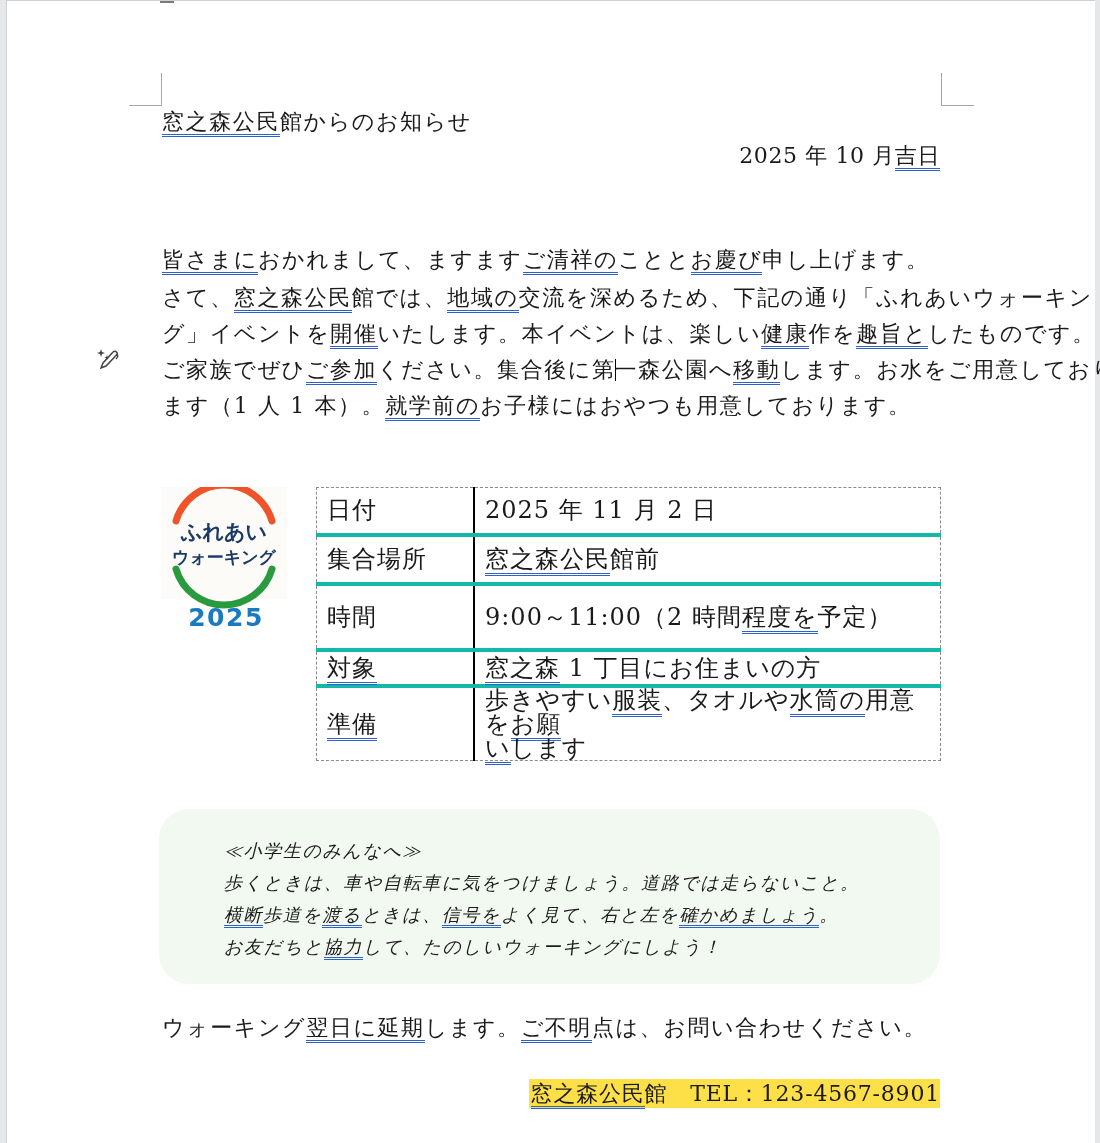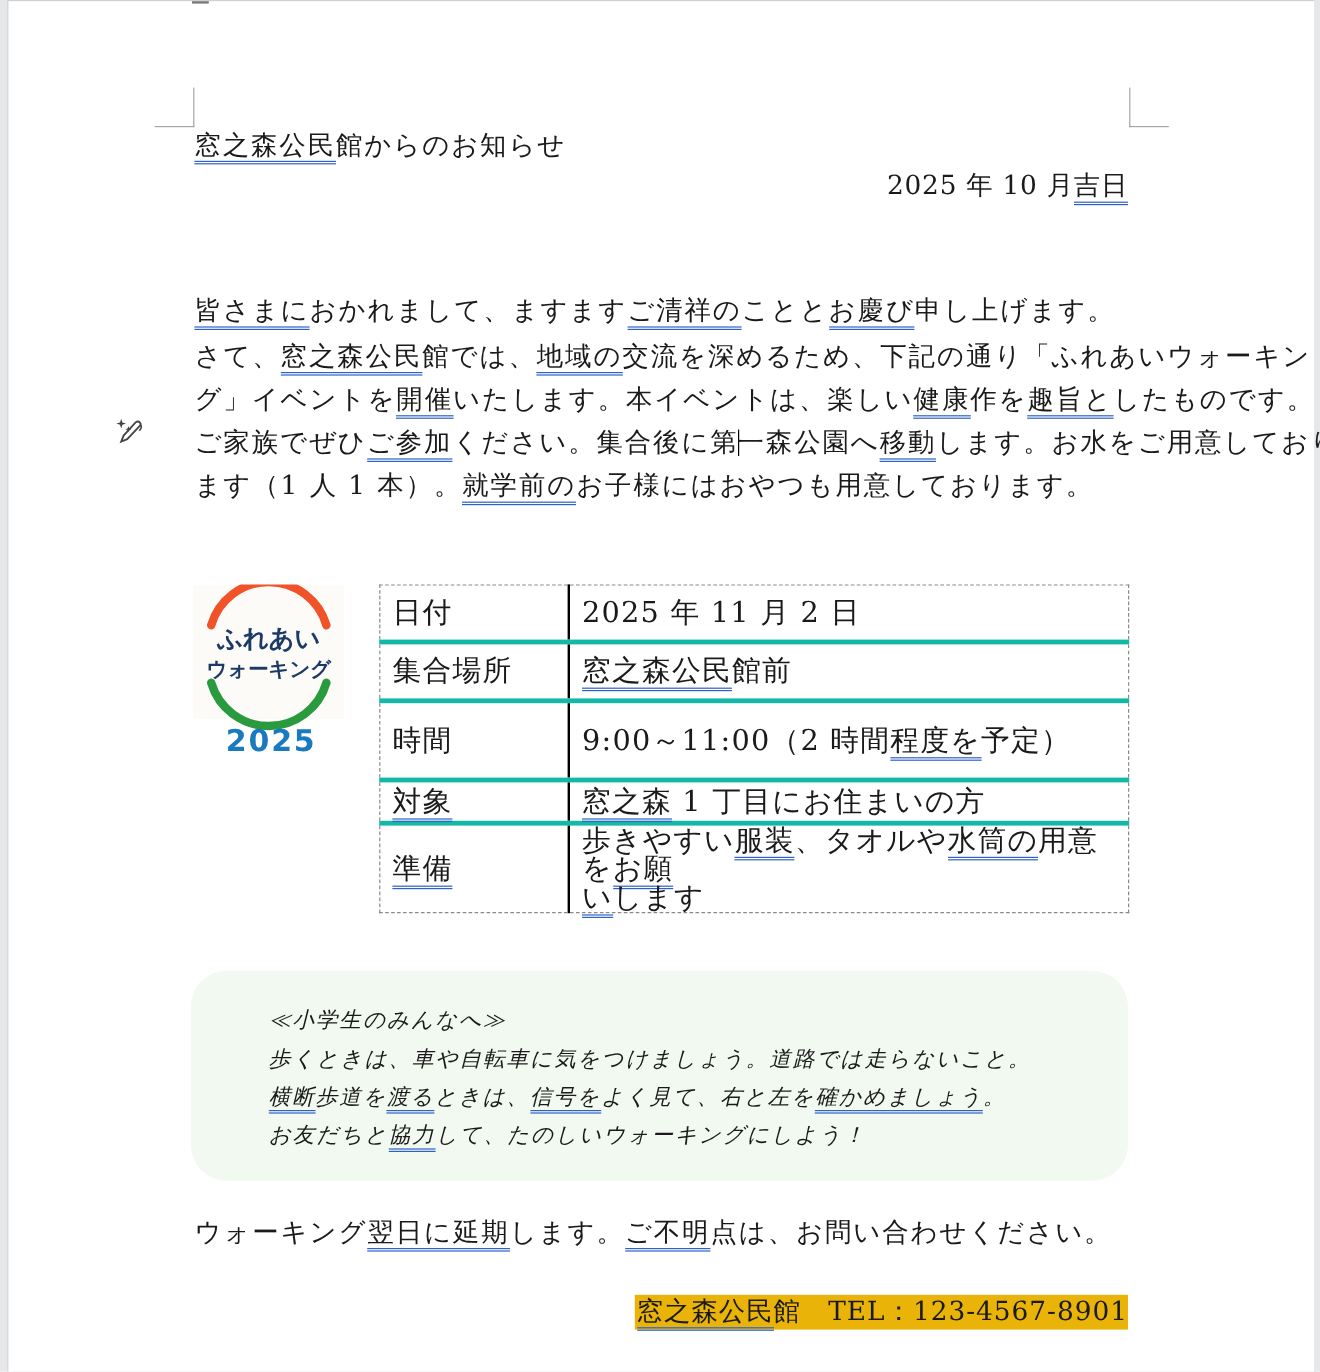--- a/index.html
+++ b/index.html
@@ -14,21 +14,21 @@
     background: #ffffff;
     border-left: 1px solid #cfd0d2; border-right: 1px solid #cfd0d2;
     border-top: 1px solid #cfd0d2;
   }
   .topnub { position: absolute; left: 153px; top: 0; width: 14px; height: 2px; background: #7a7a7a; }
   .corner { position: absolute; width: 32px; height: 32px; }
   .corner.tl { left: 122px; top: 72px; border-right: 1px solid #a6a6a6; border-bottom: 1px solid #a6a6a6; }
   .corner.tr { left: 934px; top: 72px; border-left: 1px solid #a6a6a6; border-bottom: 1px solid #a6a6a6; }
   .line { position: absolute; font-size: 22px; line-height: 24px; white-space: nowrap; letter-spacing: 1.6px; text-align: right; }
   .u { border-bottom: 3px double #2f62c8; padding-bottom: 0px; }
-  .sig { background: #eab308; padding: 2px 0 2px 2px; }
+  .sig { background: #fde047; padding: 2px 0 2px 2px; }
   .ai-icon { position: absolute; left: 96px; top: 346px; width: 26px; height: 26px; }
   .cursor { display: inline-block; width: 1px; height: 22px; background: #000; vertical-align: -4px; margin: 0 -1px; }
   .logo { position: absolute; left: 161px; top: 487px; width: 126px; height: 148px; }
   table.info {
     position: absolute; left: 316px; top: 487px; width: 625px;
     border-collapse: collapse; font-size: 24px; letter-spacing: 1px;
   }
   table.info td { padding: 0 10px; border-top: 4px solid #14b8a6; border-bottom: 2px solid #000; vertical-align: middle; }
   table.info tr:first-child td { border-top: 1px dashed #8a8a8a; }
   table.info tr:last-child td { border-bottom: 1px dashed #8a8a8a; }

